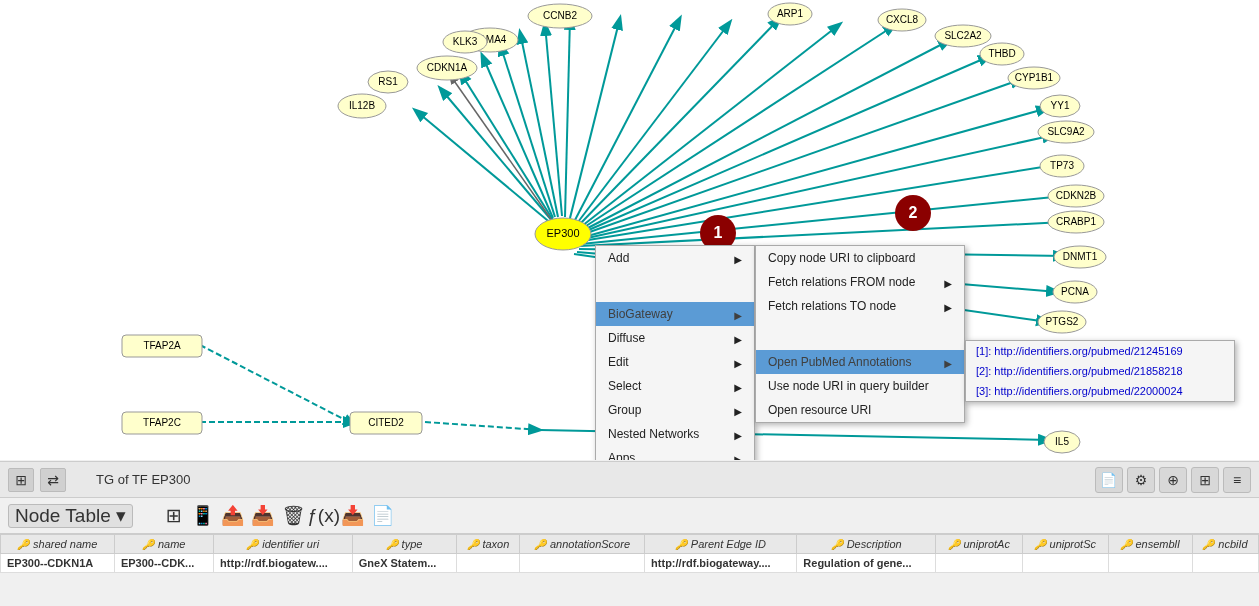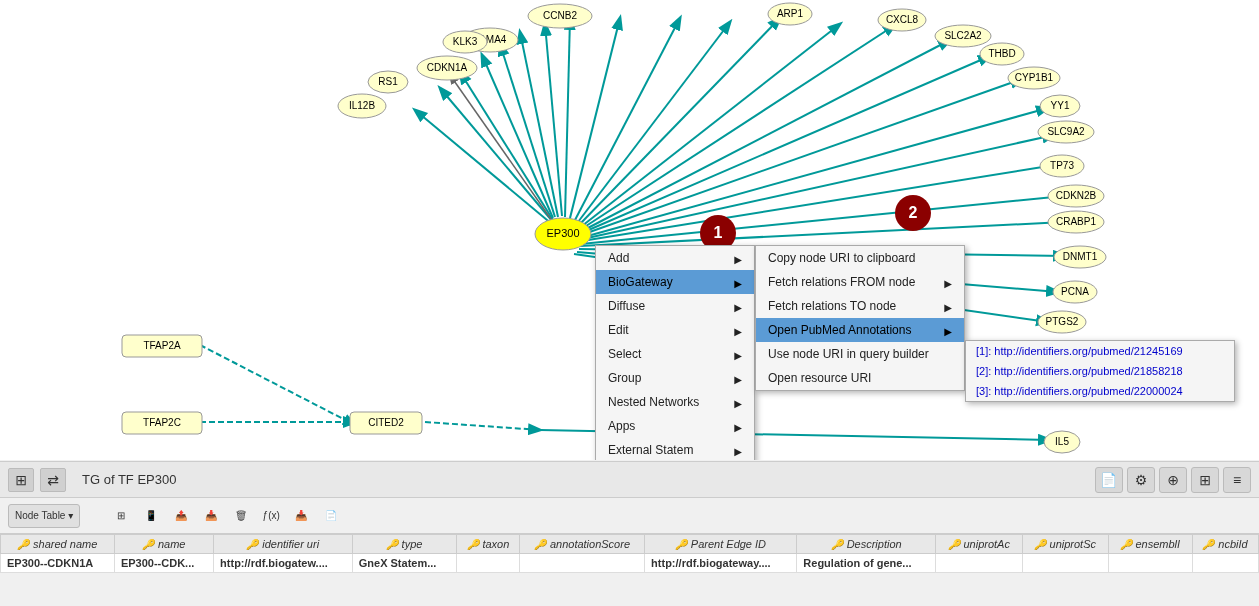--- a/index.html
+++ b/index.html
@@ -93,42 +93,42 @@
       border-radius: 3px;
       display: flex;
       align-items: center;
       justify-content: center;
       cursor: pointer;
       font-size: 14px;
       color: #333;
     }
 
     #tg-label {
-      margin-left: 10px;
+      margin-left: 24px;
       font-size: 13px;
       color: #333;
     }
 
     #icon-row {
       display: flex;
       align-items: center;
       gap: 4px;
       padding: 4px 8px;
       border-bottom: 1px solid #ccc;
       height: 36px;
     }
 
     .icon-btn {
       width: 26px;
       height: 24px;
       display: flex;
       align-items: center;
       justify-content: center;
       cursor: pointer;
-      font-size: 10px;
+      font-size: 19px;
       color: #333;
     }
 
     
     #table-area {
       height: 73px;
       overflow-x: auto;
       overflow-y: hidden;
     }
 
@@ -180,21 +180,22 @@
       cursor: pointer;
       display: flex;
       align-items: flex-end;
       justify-content: space-between;
       white-space: nowrap;
       color: #222;
     }
 
     .menu-item.highlighted {
       background: #5b9bd5;
-      color: #000000;
+      color: #404040;
+      margin-top: 32px;
     }
 
     .menu-arrow {
       font-size: 10px;
       margin-left: 12px;
     }
 
     
     #submenu-biogateway {
       position: absolute;

